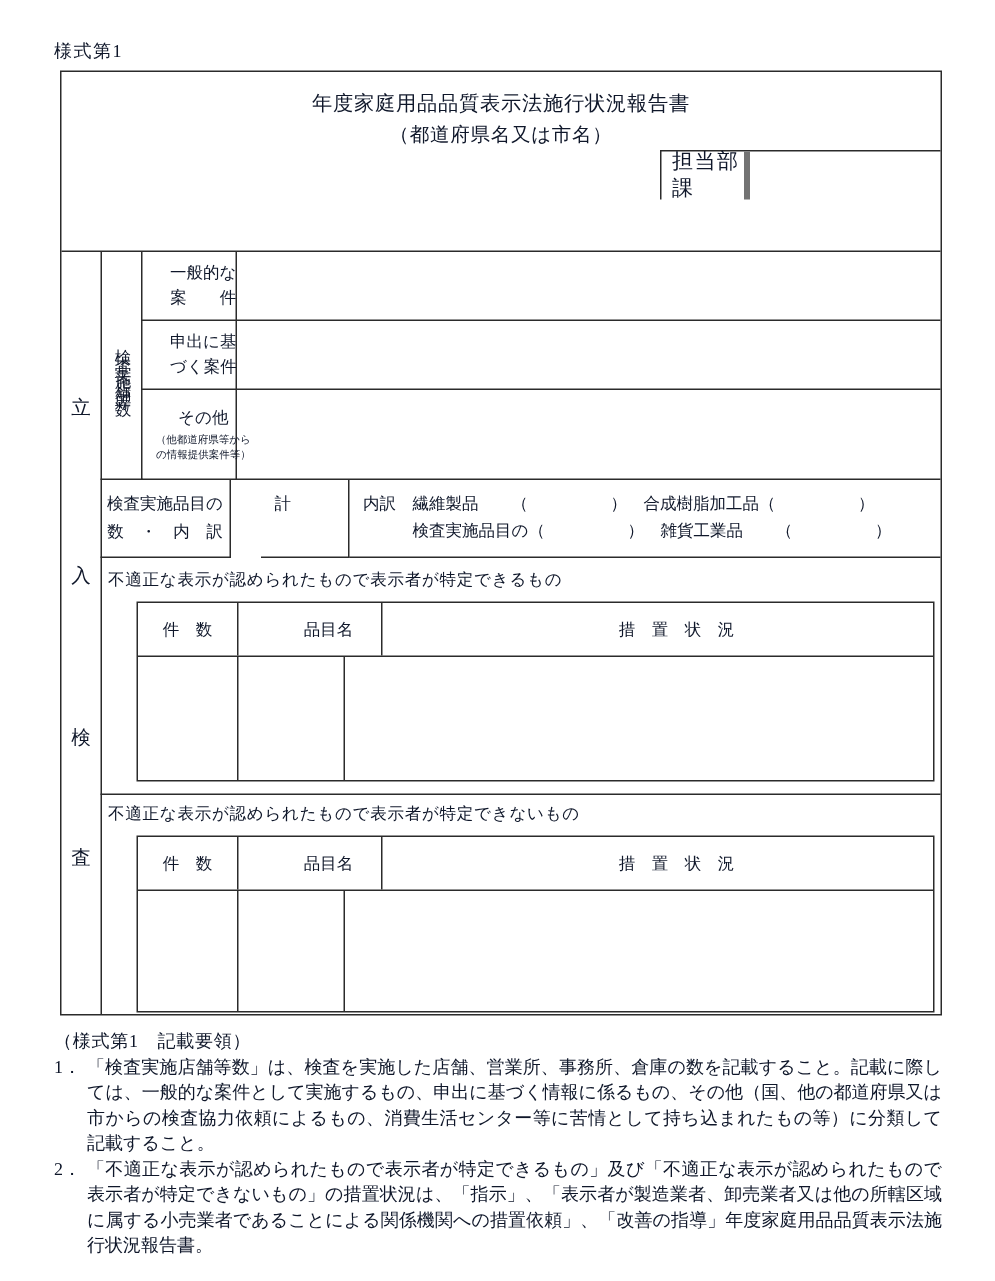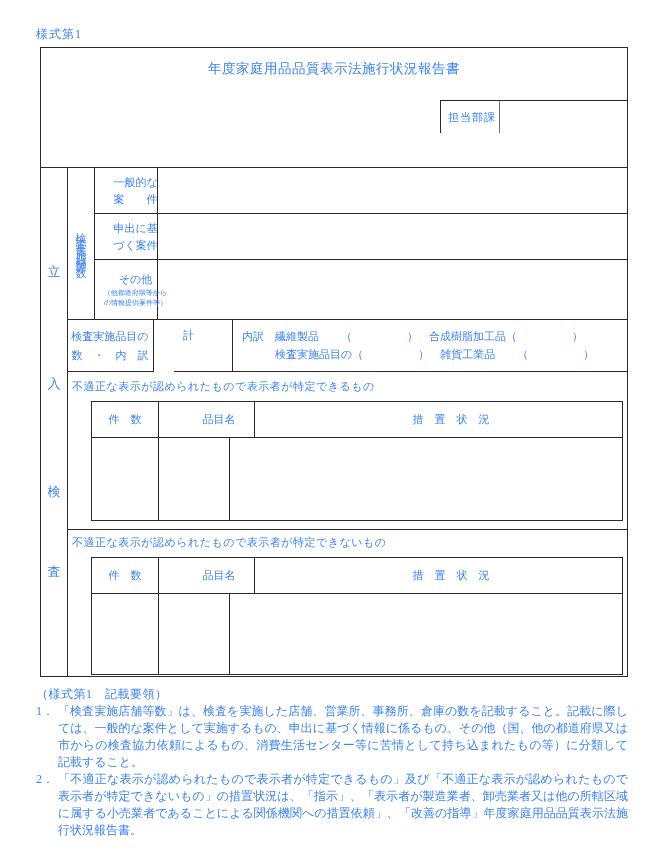--- a/index.html
+++ b/index.html
@@ -1,34 +1,34 @@
 <!DOCTYPE html>
 <html><head>
 <meta charset="utf-8">
 <style>
   * { margin:0; padding:0; box-sizing:border-box; }
   html,body { background:#ffffff; }
   .page {
     position:relative; width:663px; height:854px; background:#fff;
     font-family:"Liberation Serif","DejaVu Serif",serif;
-    color:#3b82f6;
+    color:#0f172a;
   }
   .form-label { position:absolute; left:36px; top:26px; font-size:12px; letter-spacing:1px; }
 
   .form-box {
     position:absolute; left:40px; top:47px; width:588px; height:630px;
     border:1px solid #2b2b2b;
   }
   .title-line { position:absolute; left:0; right:0; top:12px; text-align:center; font-size:13.5px; letter-spacing:0.5px; }
   .subtitle-line { position:absolute; left:0; right:0; top:33px; text-align:center; font-size:13px; letter-spacing:0.5px; }
 
   .contact-table { position:absolute; left:399px; right:0; top:52px; }
   .contact-row { display:flex; height:33px; border-left:1px solid #2b2b2b; border-top:1px solid #2b2b2b; }
   .contact-row.second { height:34px; }
-  .contact-label { width:59px; border-right:1px solid #737373; display:flex; align-items:center; padding-left:7px; font-size:11px; letter-spacing:1px; }
+  .contact-label { width:59px; border-right:4px solid #737373; display:flex; align-items:center; padding-left:7px; font-size:14px; letter-spacing:1px; }
   .contact-value { flex:1; }
 
   .form-body { position:absolute; left:0; right:0; top:119px; bottom:0; border-top:1px solid #2b2b2b; }
   .cell { position:absolute; }
   .bR { border-right:1px solid #2b2b2b; }
   .bB { border-bottom:1px solid #2b2b2b; }
 
   .axis-col { left:0; top:0; width:27px; height:100%; }
   .axis-char { position:absolute; left:0; right:0; text-align:center; font-size:13px; }
 
@@ -66,20 +66,21 @@
 </head>
 <body>
 
 <div class="page">
 
   <div class="form-label">様式第1</div>
 
   <div class="form-box">
 
     <div class="title-line">年度家庭用品品質表示法施行状況報告書</div>
+    <div class="subtitle-line">（都道府県名又は市名）</div>
 
     <div class="contact-table">
       <div class="contact-row">
         <div class="contact-label">担当部課</div>
         <div class="contact-value"></div>
       </div>
     </div>
 
     <div class="form-body">
 

